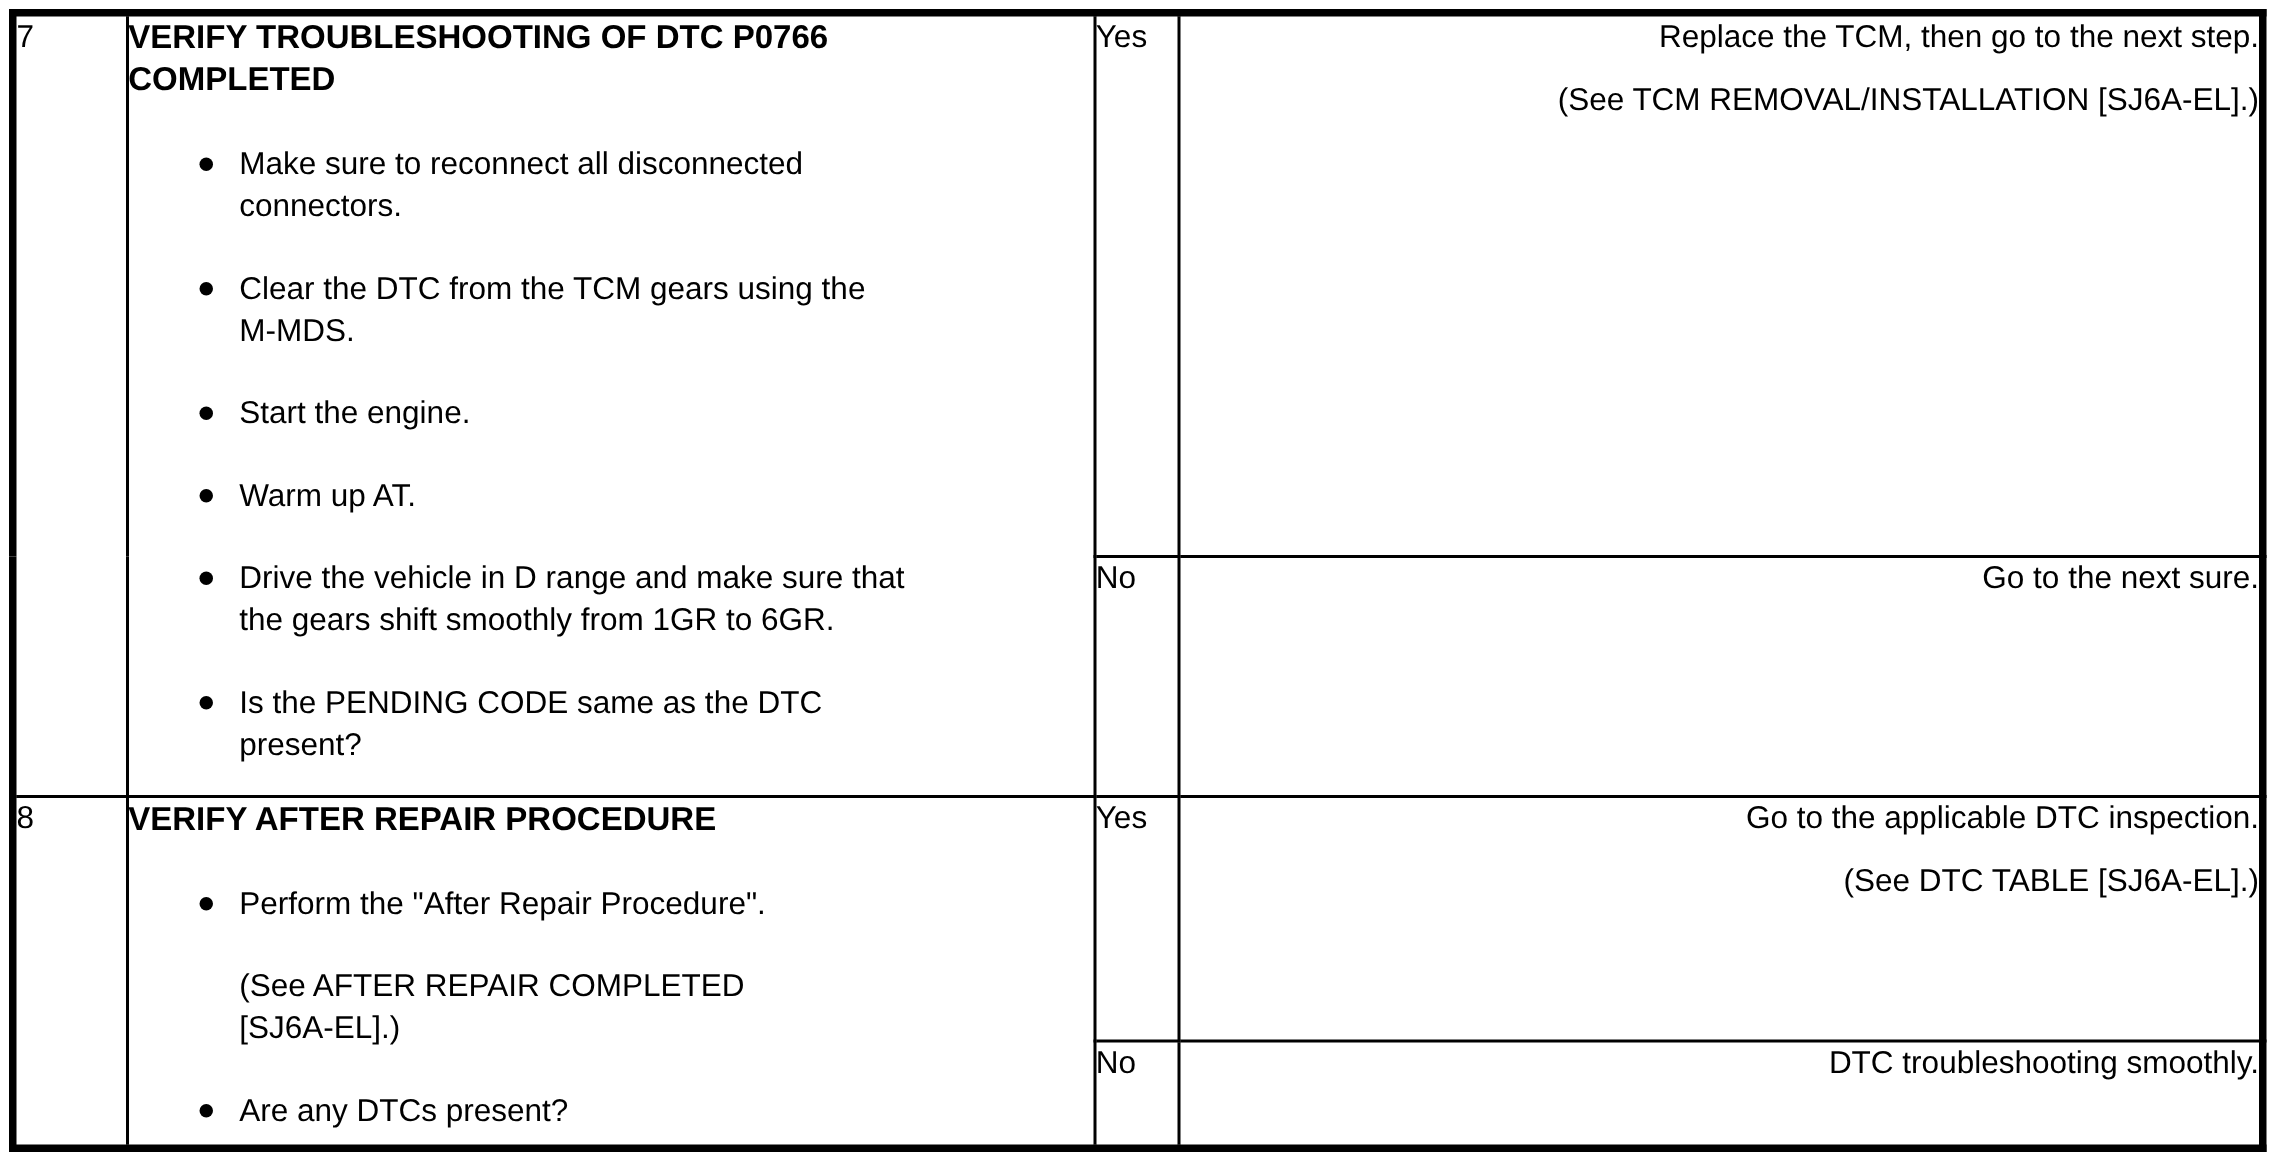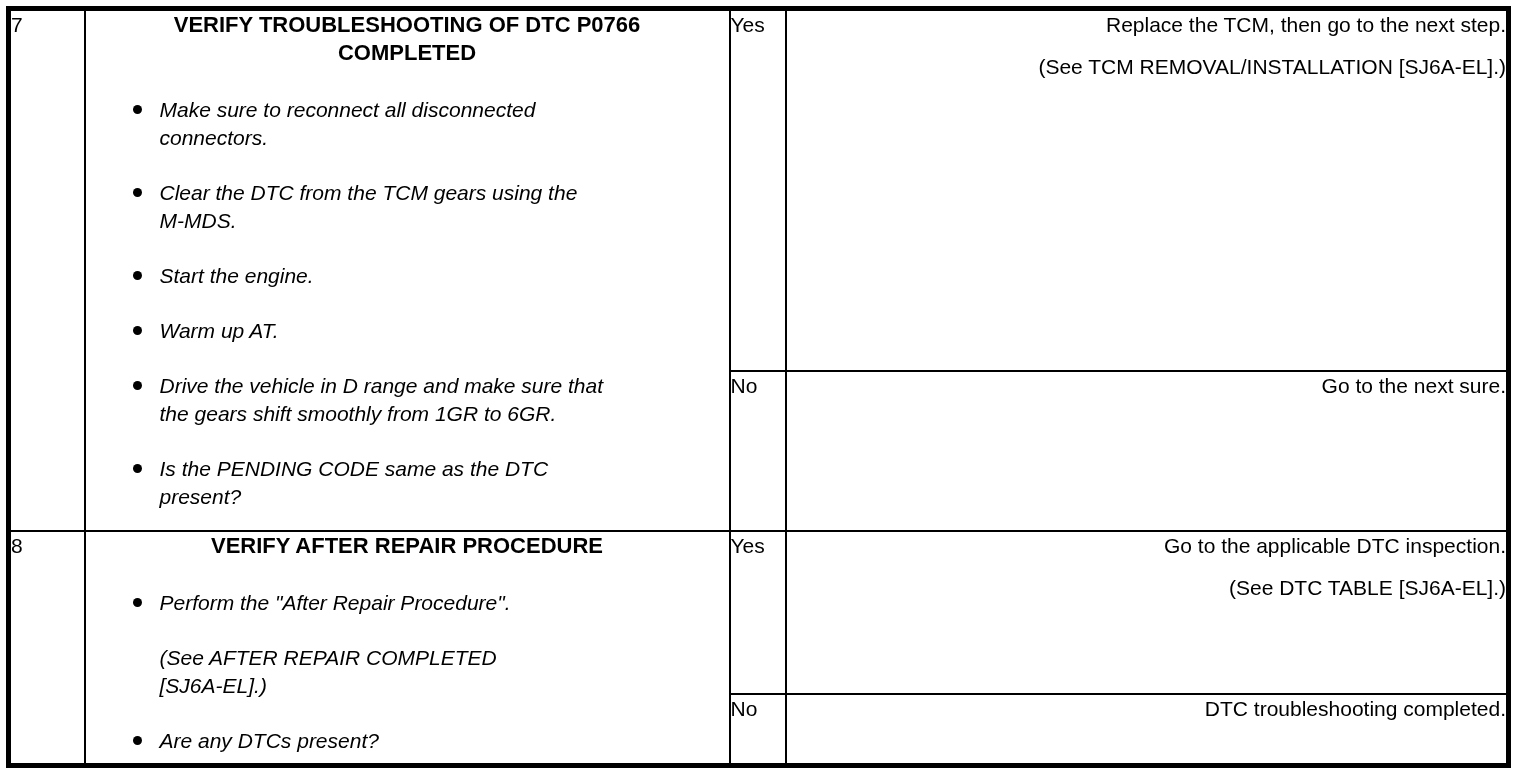--- a/index.html
+++ b/index.html
@@ -42,27 +42,26 @@
   tr.r-8yes { height: 163px; }
   tr.r-8no  { height: 72px;  }
 
   td.step {
     padding: 8px 2px 0 4px;
   }
   td.insp {
     padding: 7px 8px 0 5px;
   }
   .title { font-weight: bold; font-size: 22px; }
-  .title .line { white-space: nowrap; text-align: center; }
+  .title .line { white-space: nowrap; }
 
   ul.steps {
     list-style: none;
     margin: 29px 0 0 0;
     padding: 0;
-    font-style: italic;
   }
   ul.steps li {
     position: relative;
     padding-left: 74px;
   }
   ul.steps li + li { margin-top: 27px; }
   ul.steps .dot {
     position: absolute;
     left: 47px;
     top: 9px;
@@ -183,19 +182,19 @@
           <p class="para">Go to the applicable DTC inspection.</p>
           <p class="para">(See DTC TABLE [SJ6A-EL].)</p>
         </td>
       </tr>
 
       <tr class="r-8no">
         <td class="yn">
           <span>No</span>
         </td>
         <td class="act">
-          <p class="para">DTC troubleshooting completed.</p>
+          <p class="para">DTC troubleshooting smoothly.</p>
         </td>
       </tr>
 
     </tbody>
   </table>
 </div>
 
 </body></html>

